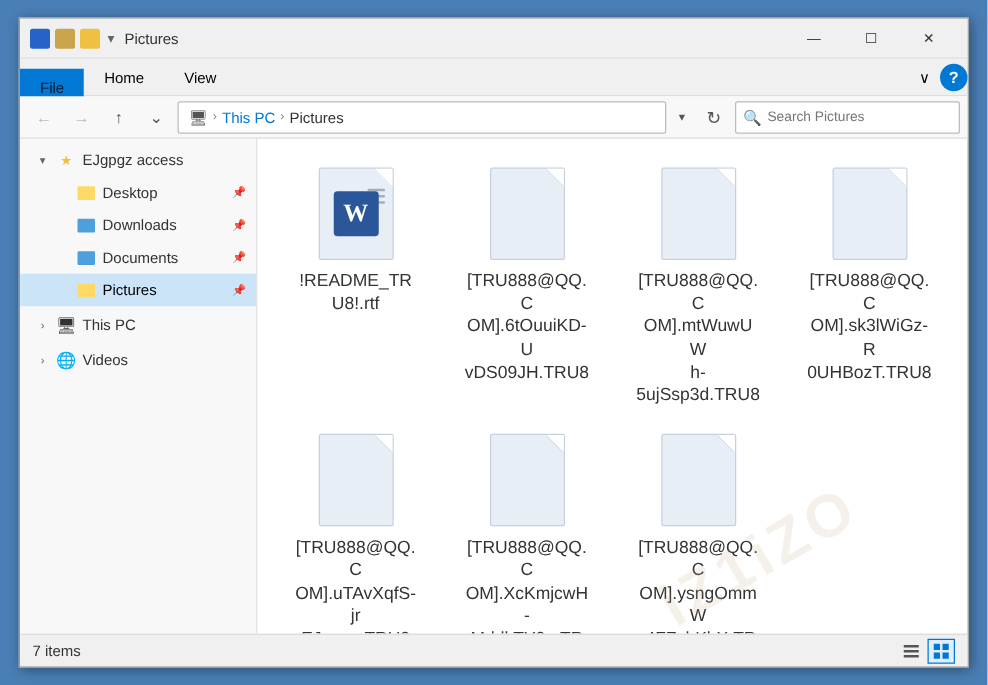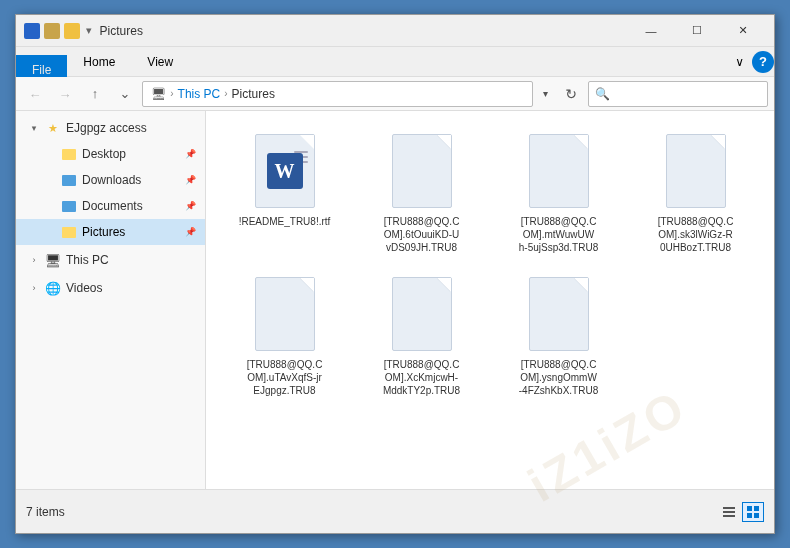--- a/index.html
+++ b/index.html
@@ -78,21 +78,21 @@
     .menu-tab {
       padding: 4px 16px;
       font-size: 12px;
       cursor: pointer;
       height: 100%;
       display: flex;
       align-items: center;
     }
     .menu-tab.active {
       background: #0078d4;
-      color: #e5e5e5;
+      color: #0f172a;
       margin-top: 16px;
     }
     .menu-expand {
       margin-left: auto;
       padding: 4px 8px;
       display: flex;
       align-items: center;
       gap: 4px;
       cursor: pointer;
     }
@@ -337,30 +337,30 @@
       display: flex;
       flex-direction: column;
       gap: 3px;
     }
     .file-line {
       width: 14px; height: 2px;
       background: #aab;
       border-radius: 1px;
     }
     .file-name {
-      font-size: 10px;
+      font-size: 14px;
       color: #333;
       max-width: 100px;
       word-break: break-word;
       line-height: 1.3;
     }
 
     
     .statusbar {
-      height: 44px;
+      height: 26px;
       background: #f0f0f0;
       border-top: 1px solid #ddd;
       display: flex;
       align-items: center;
       padding: 0 10px;
       font-size: 12px;
       color: #333;
     }
     .statusbar-items { flex: 1; }
     .statusbar-views {
@@ -435,20 +435,21 @@
       <span style="color:#555;font-size:12px;">🖥</span>
       <span class="path-arrow">›</span>
       <span class="path-segment">This PC</span>
       <span class="path-arrow">›</span>
       <span class="path-segment current">Pictures</span>
     </div>
     <div class="address-chevron">▾</div>
     <button class="address-refresh">↻</button>
     <div class="search-box">
       <span class="search-icon">🔍</span>
+      <input class="search-input" readonly="" placeholder="Search Pictures" style="">
     </div>
   </div>
 
   <div class="main-area">
 
     <div class="sidebar">
 
       <div class="sidebar-section">
         <div class="sidebar-item level1">
           <span class="sidebar-expand">▾</span>

